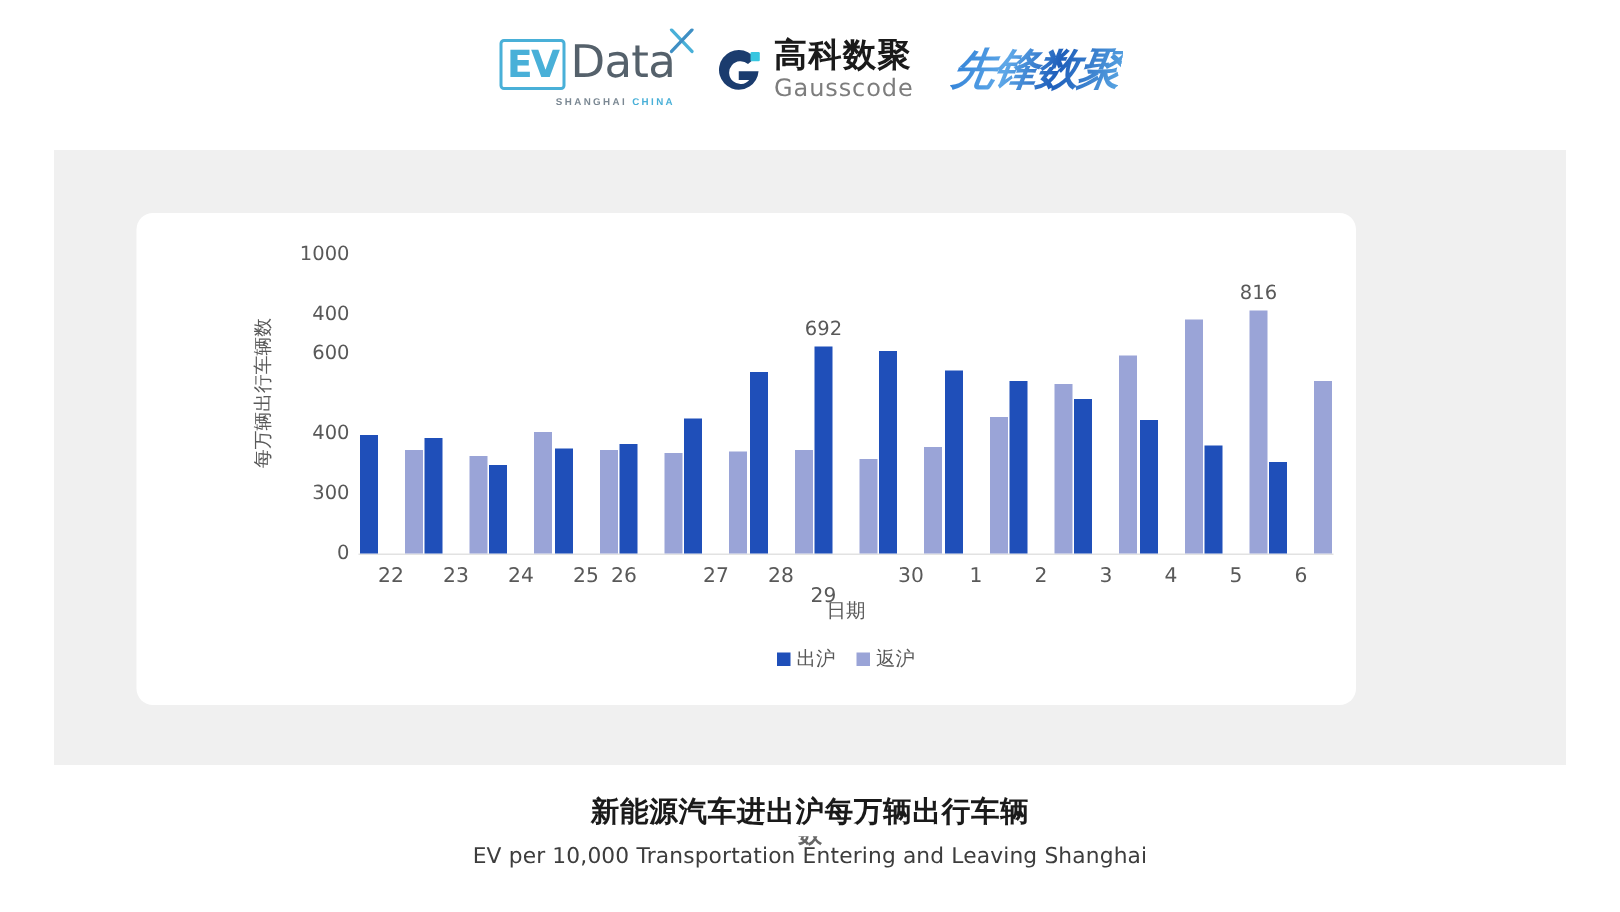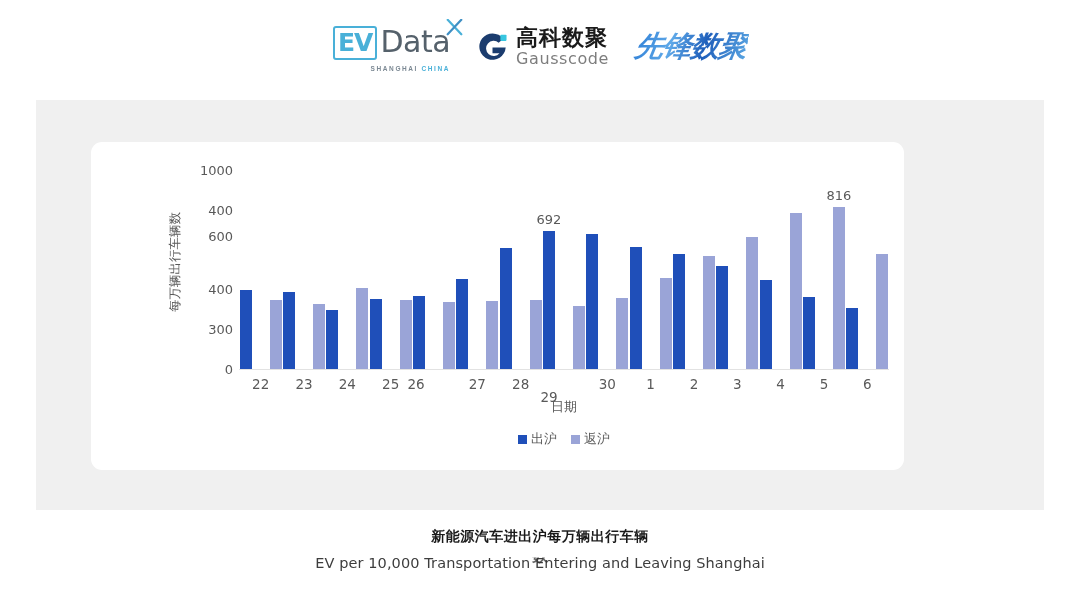--- a/index.html
+++ b/index.html
@@ -262,21 +262,21 @@
 
   
   .footer {
     position: absolute;
     left: 0;
     top: 528px;
     width: 1080px;
     text-align: center;
   }
   .footer-title {
-    font-size: 14px;
+    font-size: 19px;
     font-weight: 700;
     color: #1a1a1a;
     letter-spacing: 0.5px;
     font-family: "DejaVu Sans", sans-serif;
     position: relative;
     z-index: 2;
   }
   .footer-artifact {
     position: absolute;
     left: 50%;

